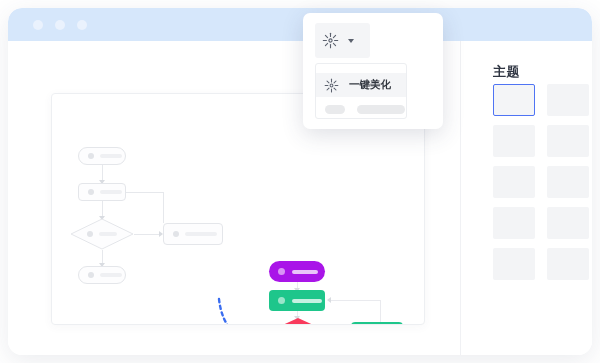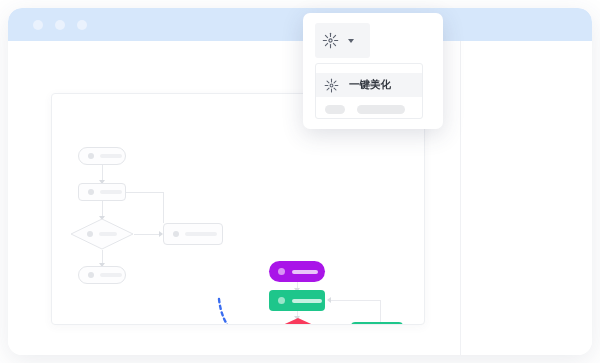--- a/index.html
+++ b/index.html
@@ -94,21 +94,21 @@
     position:absolute;left:12px;top:10px;width:55px;height:35px;
     background:#f4f5f7;border-radius:3px;display:flex;align-items:center;
   }
   .sparkle{margin-left:7px;flex:none;}
   .caret{
     margin-left:9px;width:0;height:0;flex:none;
     border-left:3.5px solid transparent;border-right:3.5px solid transparent;
     border-top:4.5px solid #5b616e;
   }
   .fp-menu{
-    position:absolute;left:12px;top:50px;width:108px;height:56px;
+    position:absolute;left:12px;top:50px;width:92px;height:56px;
     border:1px solid #eceef1;border-radius:3px;background:#fff;box-sizing:border-box;
     overflow:hidden;
   }
   .fp-menu-item{
     position:absolute;left:0;top:9px;width:110px;height:24px;
     background:#f4f5f7;display:flex;align-items:center;
   }
   .fp-menu-item .sparkle{margin-left:8px;}
   .fp-menu-label{margin-left:10px;font-size:10.5px;color:#31363f;font-weight:bold;white-space:nowrap;}
   .fp-skeleton{position:absolute;left:0;top:36px;width:110px;height:18px;display:flex;align-items:center;}
@@ -213,20 +213,35 @@
 
           <div class="cnode" style="left:299px;top:228px;width:52px;height:22px;border-radius:4px;background:#1ec68b;">
             
             
           </div>
 
         </div>
       </div>
 
       <div class="divider"></div>
+      <div class="theme-panel">
+        <div class="theme-title">主题</div>
+        <div class="theme-grid">
+          <div class="theme-cell selected"></div>
+          <div class="theme-cell"></div>
+          <div class="theme-cell"></div>
+          <div class="theme-cell"></div>
+          <div class="theme-cell"></div>
+          <div class="theme-cell"></div>
+          <div class="theme-cell"></div>
+          <div class="theme-cell"></div>
+          <div class="theme-cell"></div>
+          <div class="theme-cell"></div>
+        </div>
+      </div>
 
     </div>
   </div>
 
   <div class="float-panel">
 
     <div class="fp-trigger">
       <svg class="sparkle" width="17" height="17" viewBox="0 0 20 20">
         <g stroke="#5b616e" stroke-width="1.3" stroke-linecap="round">
           <line x1="10" y1="1.5" x2="10" y2="5.2"></line>

